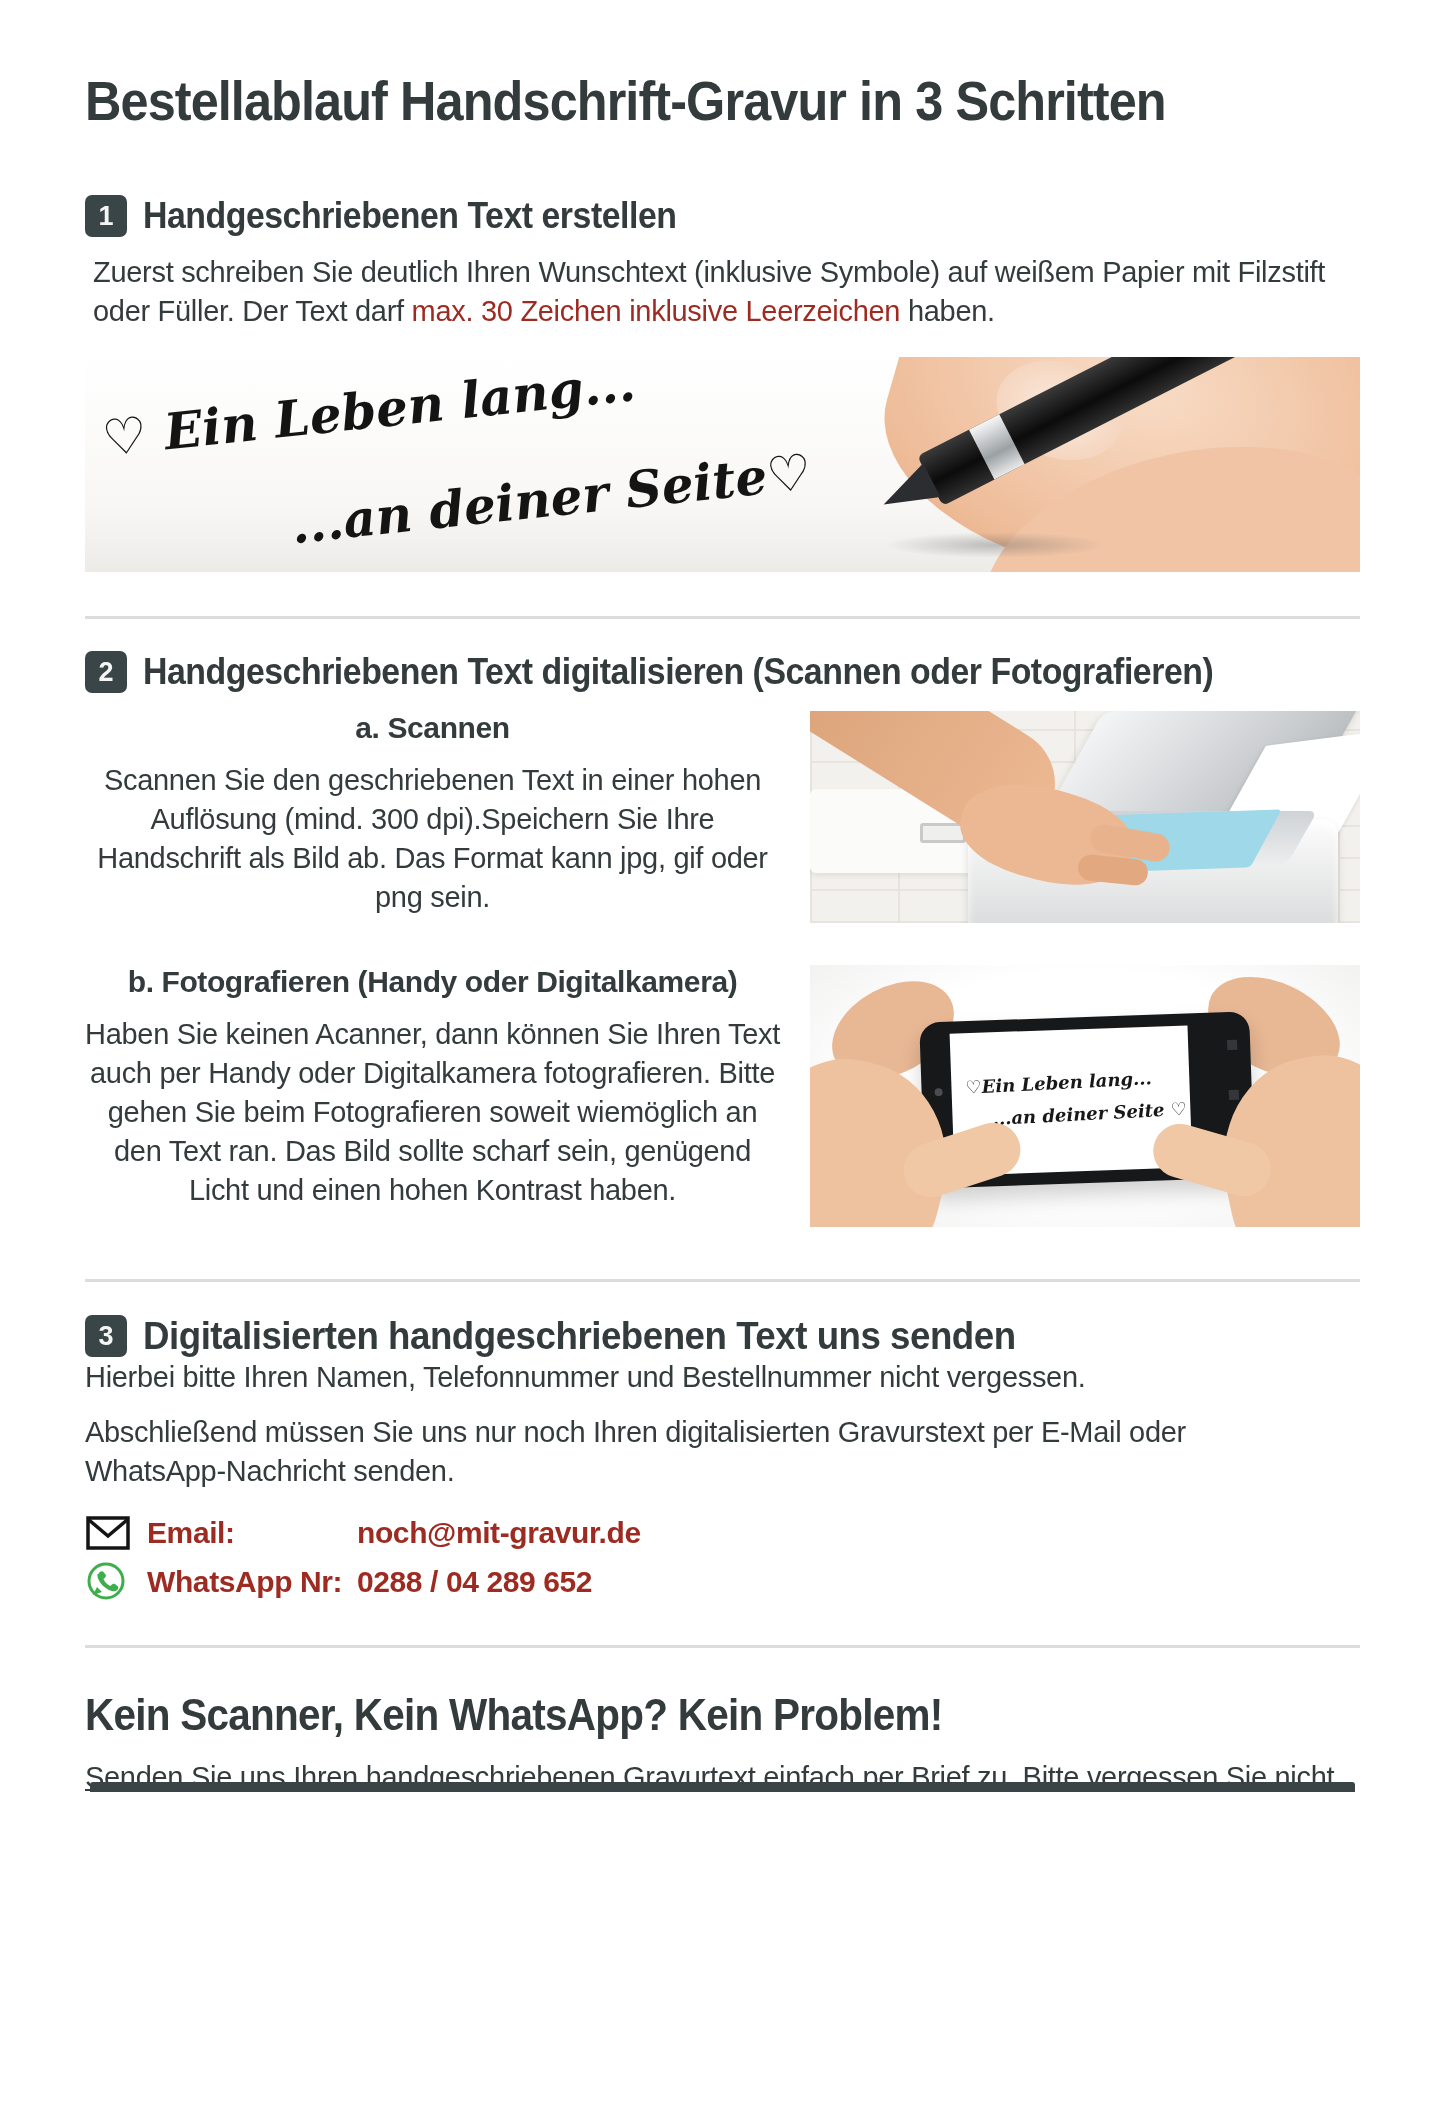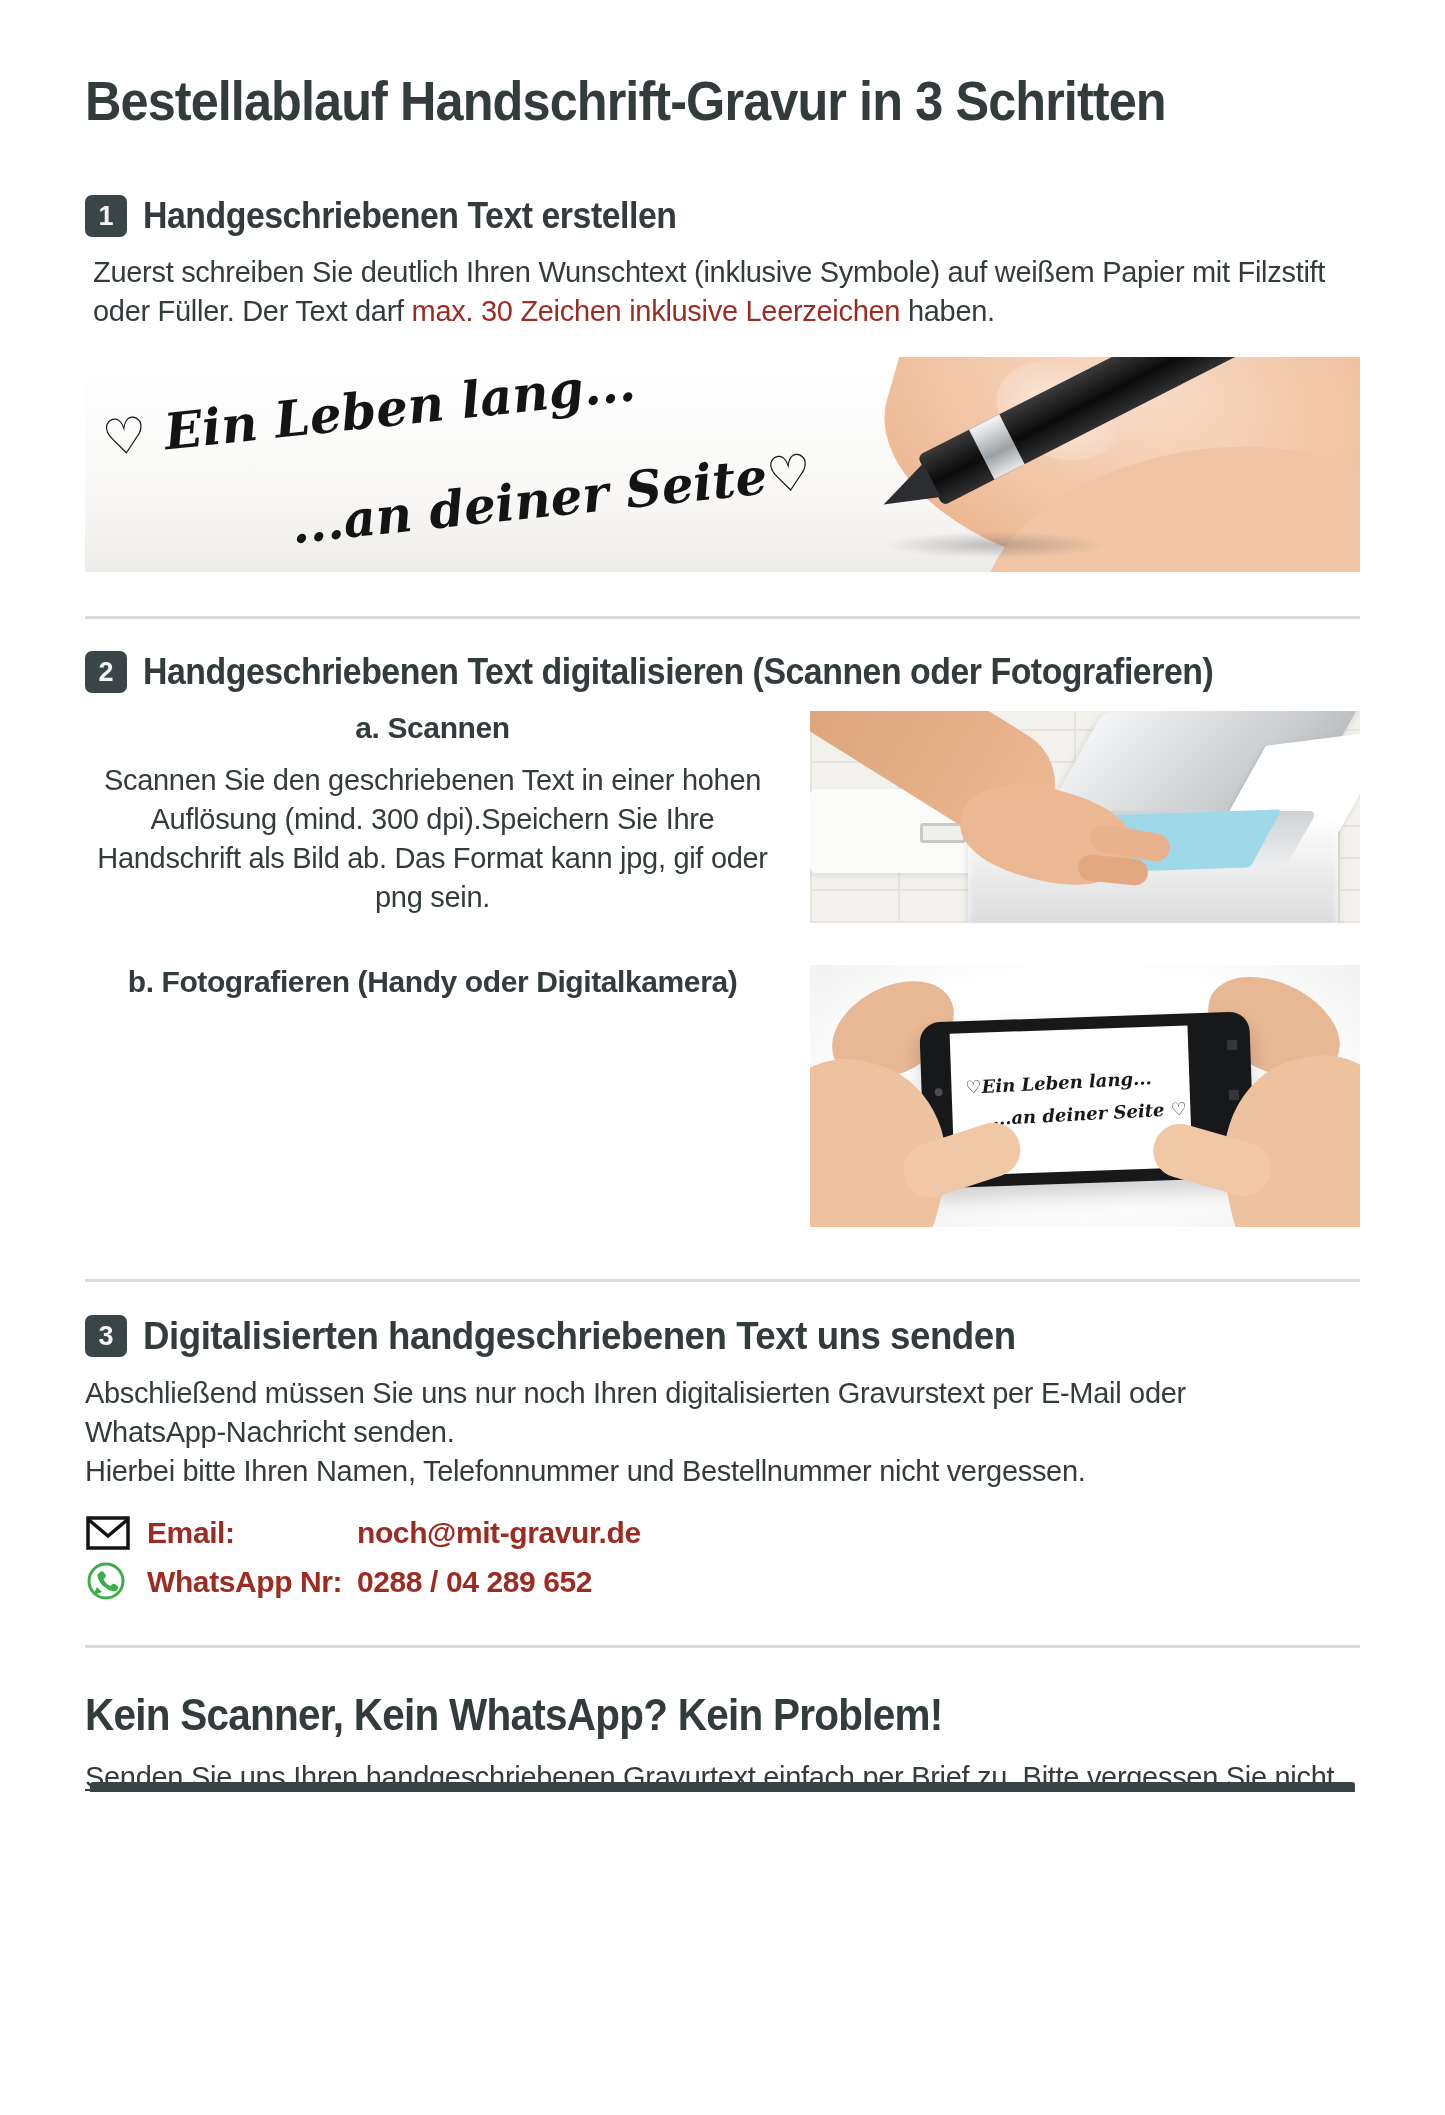--- a/index.html
+++ b/index.html
@@ -190,20 +190,21 @@
         <div class="arm"></div>
         <div class="hand"></div>
         <div class="hfinger1"></div>
         <div class="hfinger2"></div>
       </div>
     </div>
 
     <div class="cols m-rowb">
       <div class="col-text">
         <div class="sub-head">b. Fotografieren (Handy oder Digitalkamera)</div>
+        <div class="body-text mt6">Haben Sie keinen Acanner, dann können Sie Ihren Text auch per Handy oder Digitalkamera fotografieren. Bitte gehen Sie beim Fotografieren soweit wiemöglich an den Text ran. Das Bild sollte scharf sein, genügend Licht und einen hohen Kontrast haben.</div>
       </div>
       <div class="photo-phone">
         <div class="lh2"></div>
         <div class="rh2"></div>
         <div class="ph">
           <div class="ph-screen">
             <div class="sline s1">♡Ein Leben lang...</div>
             <div class="sline s2">...an deiner Seite ♡</div>
           </div>
           <div class="ph-cam"></div>
@@ -218,22 +219,22 @@
       </div>
     </div>
 
     <div class="divider m-div2"></div>
 
     <div class="step-row m-step3">
       <div class="badge">3</div>
       <div class="h-step h-step3">Digitalisierten handgeschriebenen Text uns senden</div>
     </div>
 
+    <div class="body-text">Hierbei bitte Ihren Namen, Telefonnummer und Bestellnummer nicht vergessen.</div>
     <div class="body-text m-p3" style="width:1150px;">Abschließend müssen Sie uns nur noch Ihren digitalisierten Gravurstext per E-Mail oder WhatsApp-Nachricht senden.</div>
-    <div class="body-text">Hierbei bitte Ihren Namen, Telefonnummer und Bestellnummer nicht vergessen.</div>
 
     <div class="contact">
       <span style="line-height:0;">
         <svg width="46" height="36" viewBox="0 0 46 36">
           <rect x="3" y="3" width="40" height="30" fill="#ffffff" stroke="#141414" stroke-width="3.5"></rect>
           <path d="M4 5 L23 21 L42 5" fill="none" stroke="#141414" stroke-width="3.5"></path>
         </svg>
       </span>
       <span class="c-label red">Email:</span>
       <span class="c-value red">noch@mit-gravur.de</span>

